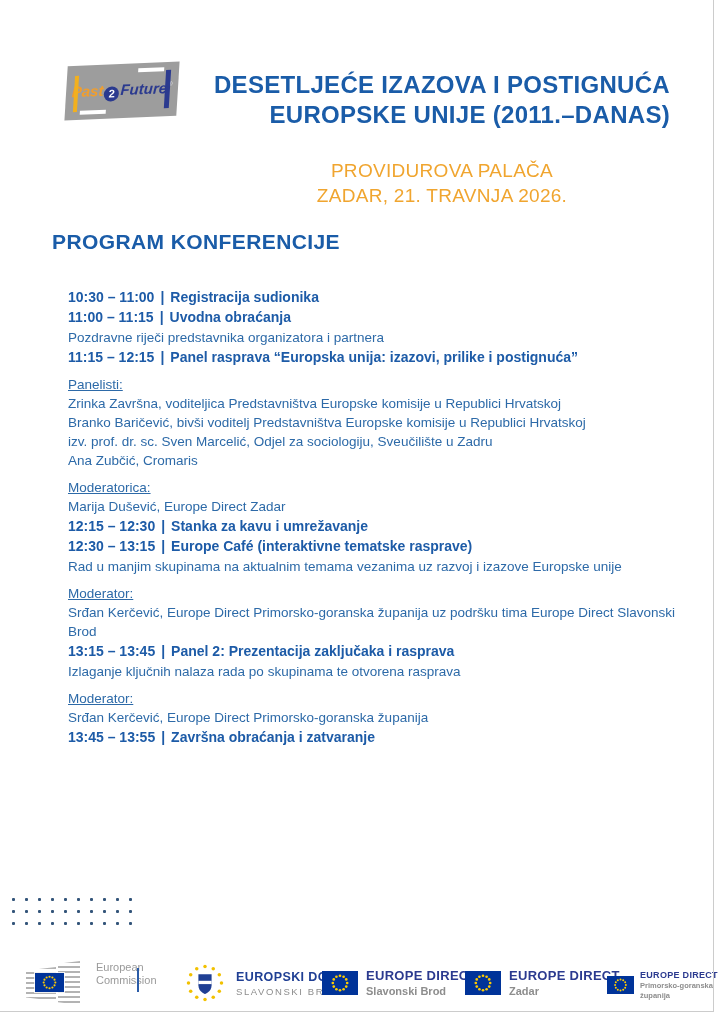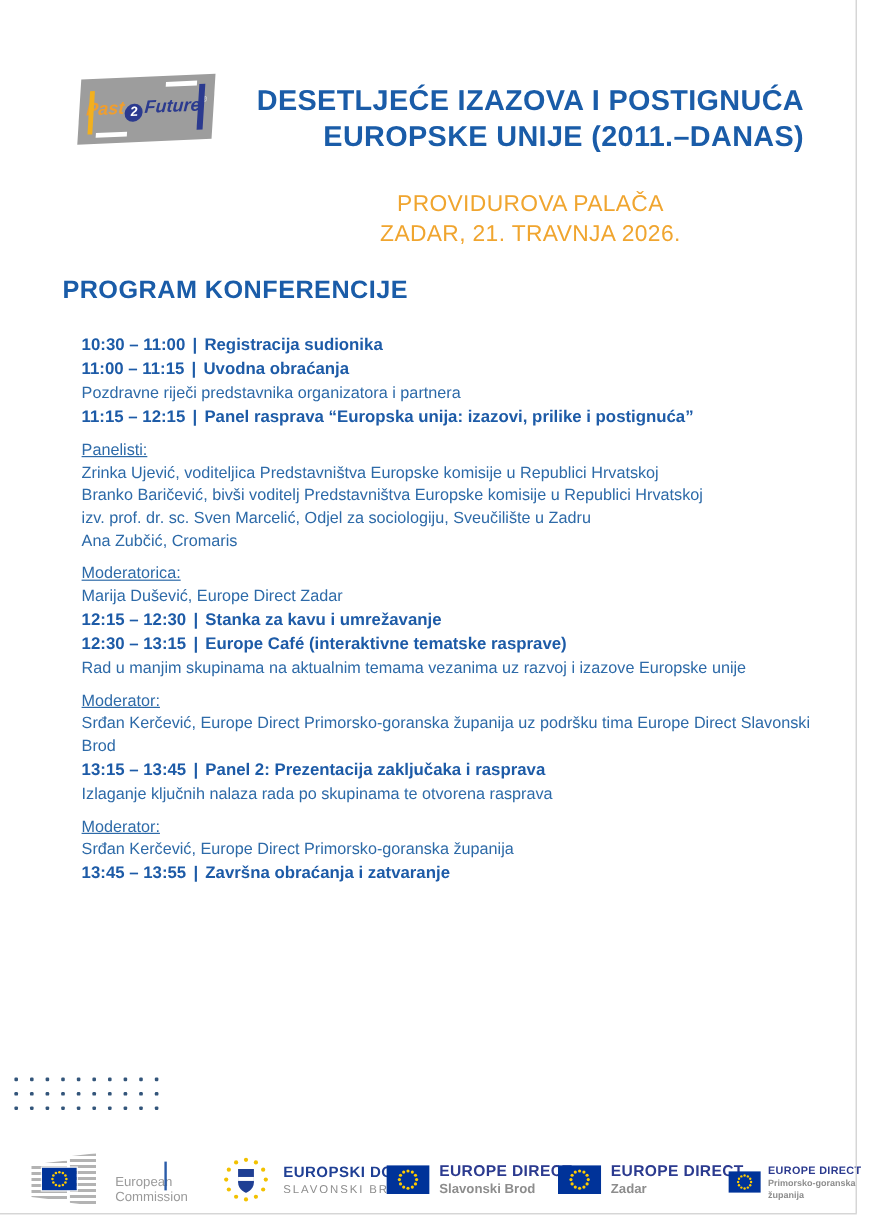--- a/index.html
+++ b/index.html
@@ -34,21 +34,21 @@
   .title-block{position:absolute;right:54px;top:70px;text-align:right;}
   .main-title{font-size:24px;line-height:30px;font-weight:bold;color:#1a5ca8;letter-spacing:0.3px;}
   .venue-block{margin-top:28px;font-size:19px;line-height:25px;color:#f0a52f;letter-spacing:0.3px;text-align:center;}
 
   
   .program-heading{
     position:absolute;left:52px;top:230px;
     font-size:21px;font-weight:bold;color:#1a5ca8;letter-spacing:0.4px;
   }
   .schedule{
-    position:absolute;left:68px;top:277px;width:615px;
+    position:absolute;left:68px;top:287px;width:615px;
     color:#2d6aa8;font-size:13.5px;line-height:19px;
   }
   .session{}
   .session:first-child{margin-top:0;}
   .session-header{font-size:14px;font-weight:bold;color:#1d5ba7;line-height:20px;}
   .session-header .sep{margin:0 6px;}
   .desc{margin:1px 0 0 0;}
   .role-label{margin:8px 0 0 0;text-decoration:underline;}
   .body-line{margin:0;}
 
@@ -56,21 +56,21 @@
   .dot-grid{
     position:absolute;left:12px;top:898px;
     display:grid;grid-template-columns:repeat(10,3px);gap:9px 10px;
   }
   .dot{width:3px;height:3px;background:#33557a;border-radius:1px;display:block;}
 
   
   .footer{position:absolute;left:0;top:955px;width:724px;height:66px;}
   .eu-flag{display:block;}
 
-  .ec-logo{position:absolute;left:26px;top:6px;display:flex;align-items:flex-end;}
+  .ec-logo{position:absolute;left:26px;top:6px;display:flex;align-items:flex-start;}
   .ec-graphic{position:relative;width:64px;height:44px;}
   .ec-stripes{position:absolute;background:repeating-linear-gradient(to bottom,#b3b3b3 0 2px,#ffffff 2px 5px);}
   .ec-stripes.left{left:0;top:6px;width:30px;height:34px;clip-path:polygon(0 10%,100% 0,100% 100%,0 90%);}
   .ec-stripes.right{left:32px;top:0;width:22px;height:44px;clip-path:polygon(0 6%,100% 0,100% 100%,0 94%);}
   .ec-flag{position:absolute;left:9px;top:12px;width:29px;height:19px;box-shadow:0 0 0 1px rgba(255,255,255,.8);}
   .ec-text{margin-left:6px;font-size:11px;line-height:13px;color:#9a9a9a;}
   .footer-sep{position:absolute;left:137px;top:13px;width:2px;height:24px;background:#2b5ca8;}
 
   .edom-logo{position:absolute;left:183px;top:6px;display:flex;align-items:center;}
   .edom-emblem{width:44px;height:44px;}
@@ -124,21 +124,21 @@
     </div>
 
     <div class="session">
       <div class="session-header"><span>11:00 – 11:15</span><span class="sep">|</span><span>Uvodna obraćanja</span></div>
       <p class="desc">Pozdravne riječi predstavnika organizatora i partnera</p>
     </div>
 
     <div class="session">
       <div class="session-header"><span>11:15 – 12:15</span><span class="sep">|</span><span>Panel rasprava “Europska unija: izazovi, prilike i postignuća”</span></div>
       <p class="role-label">Panelisti:</p>
-      <p class="body-line">Zrinka Ujević, voditeljica Predstavništva Europske komisije u Republici Hrvatskoj</p>
+      <p class="body-line">Zrinka Završna, voditeljica Predstavništva Europske komisije u Republici Hrvatskoj</p>
       <p class="body-line">Branko Baričević, bivši voditelj Predstavništva Europske komisije u Republici Hrvatskoj</p>
       <p class="body-line">izv. prof. dr. sc. Sven Marcelić, Odjel za sociologiju, Sveučilište u Zadru</p>
       <p class="body-line">Ana Zubčić, Cromaris</p>
       <p class="role-label">Moderatorica:</p>
       <p class="body-line">Marija Dušević, Europe Direct Zadar</p>
     </div>
 
     <div class="session">
       <div class="session-header"><span>12:15 – 12:30</span><span class="sep">|</span><span>Stanka za kavu i umrežavanje</span></div>
     </div>

